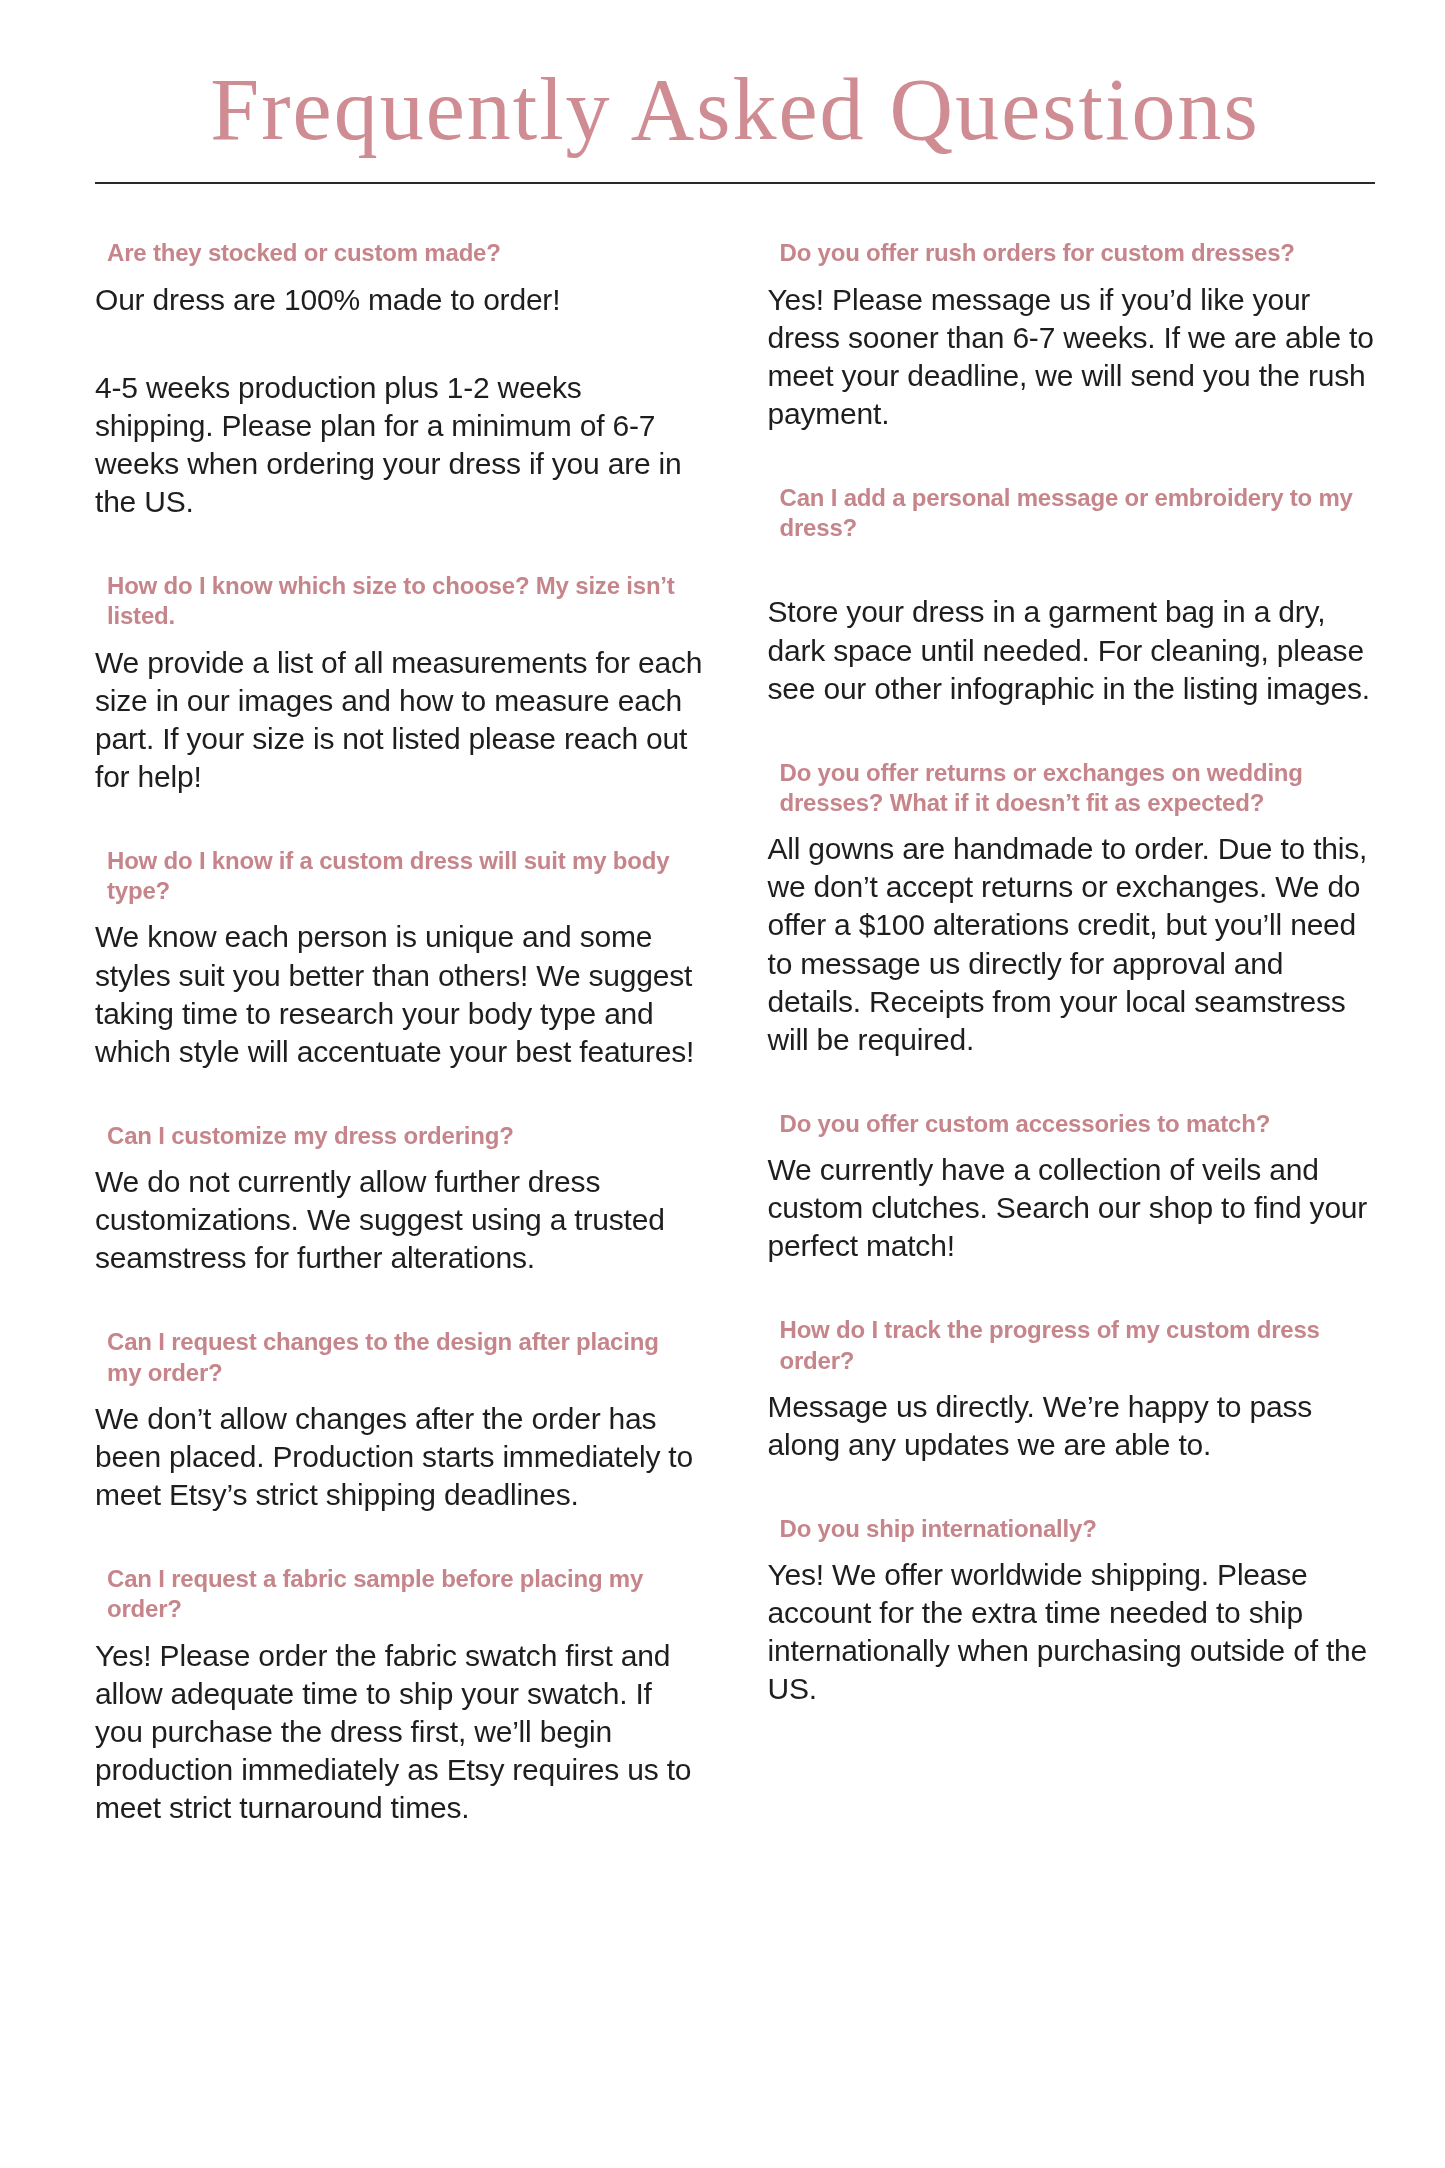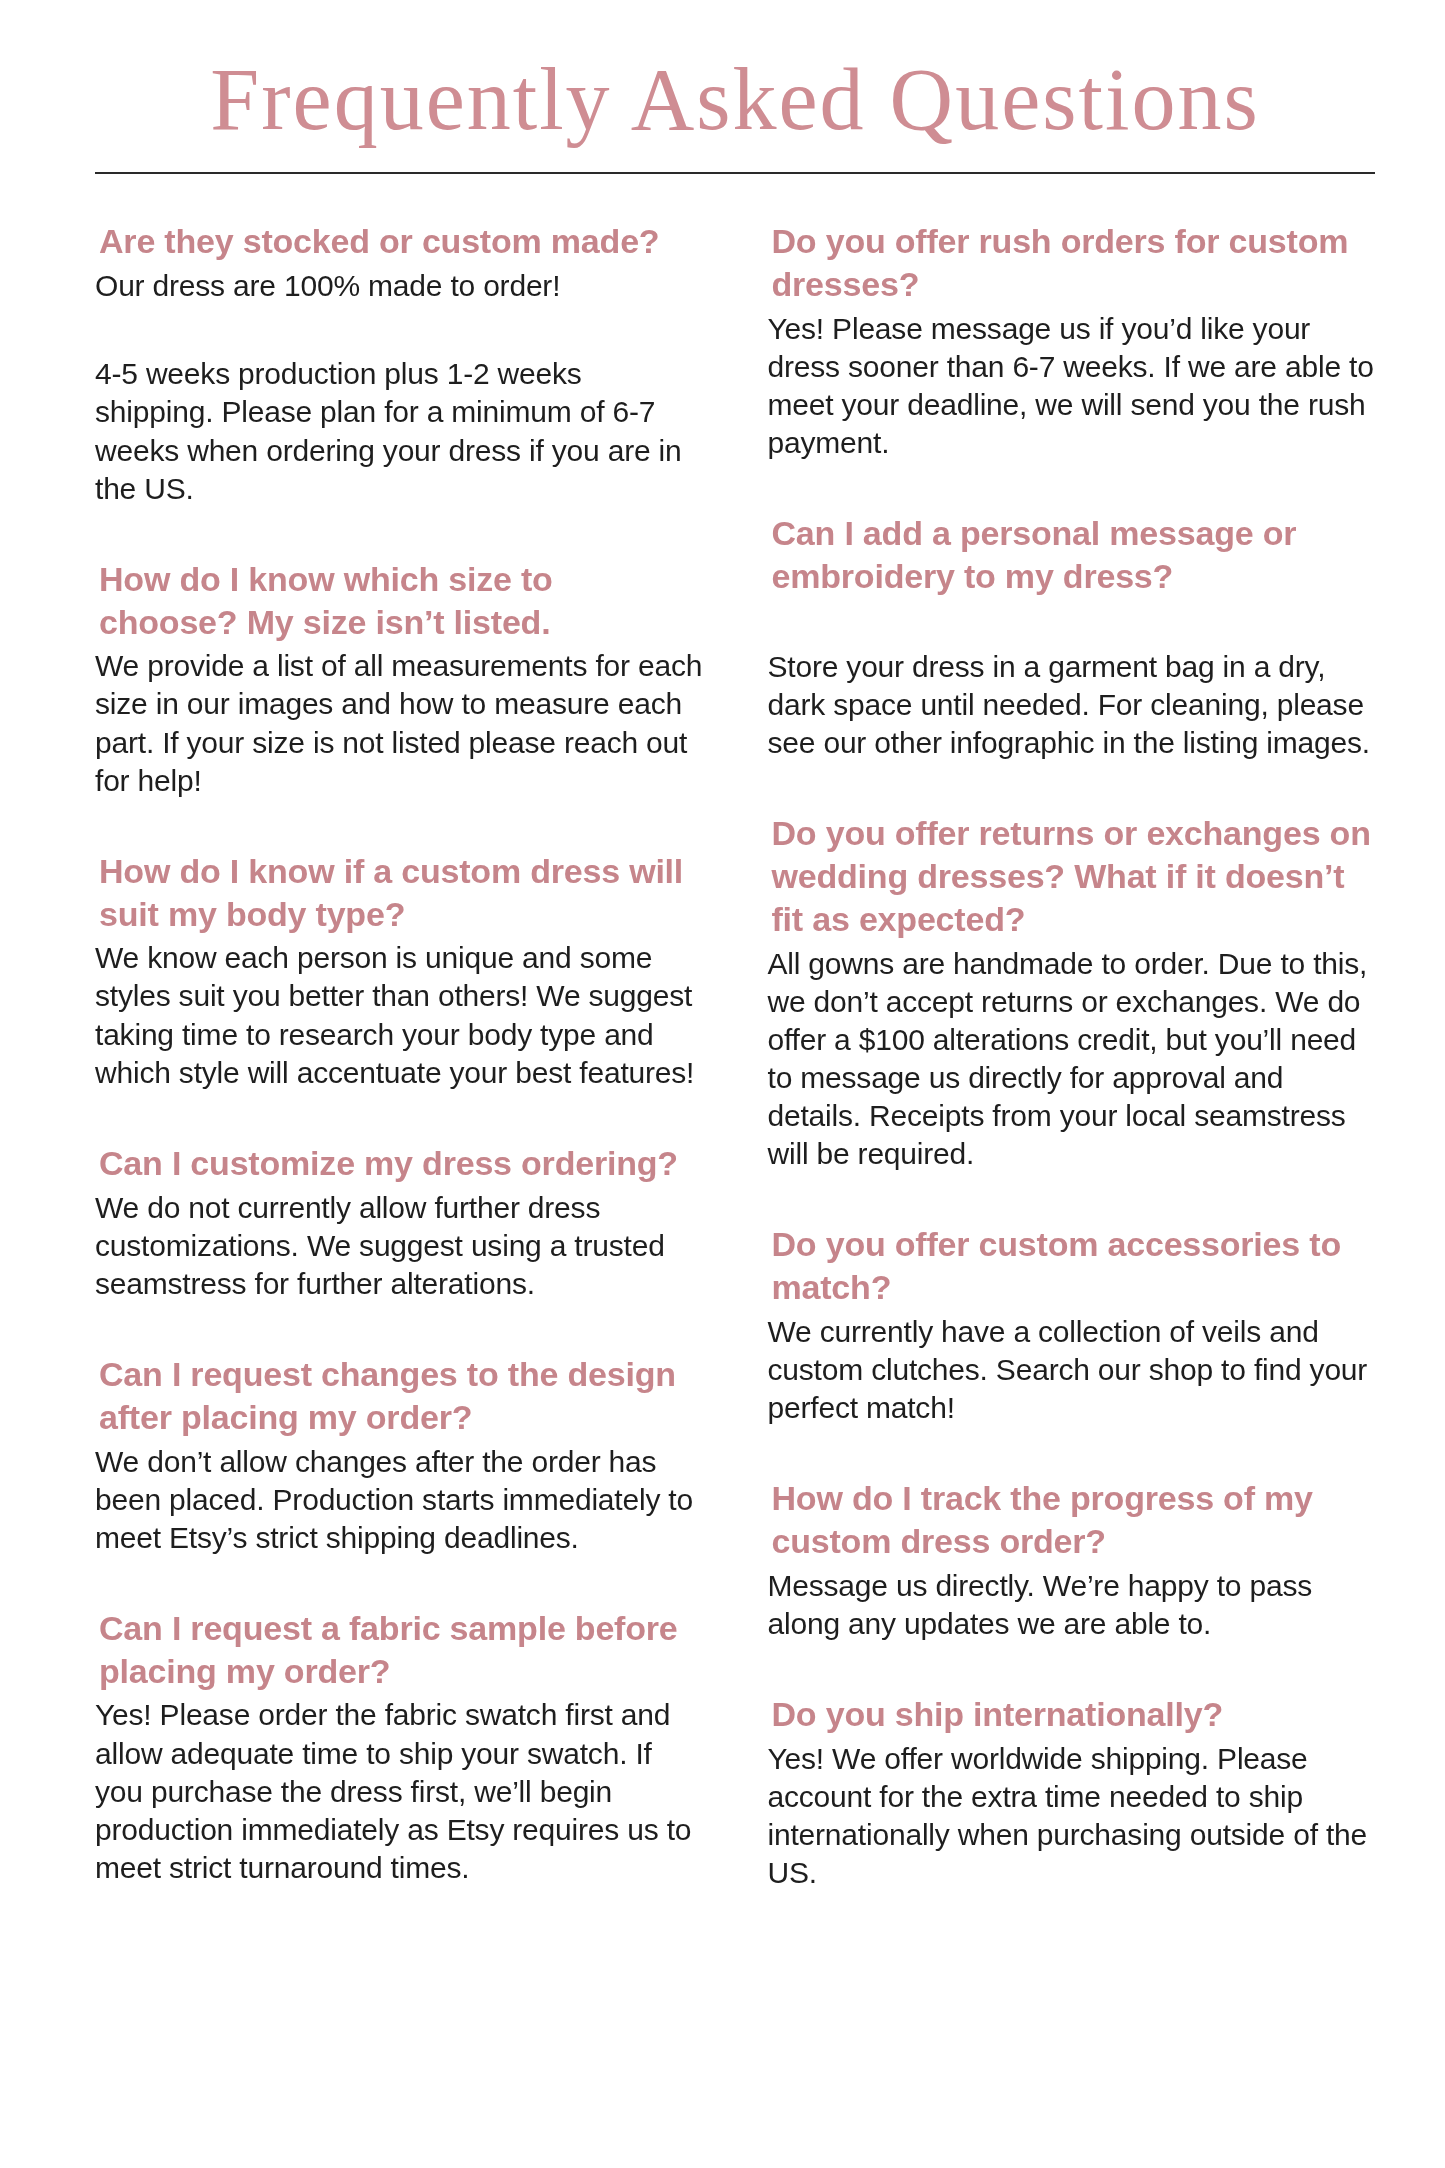--- a/index.html
+++ b/index.html
@@ -14,21 +14,21 @@
   body{
     width:1445px;
     height:2168px;
     background:var(--bg);
     font-family:"Liberation Sans", sans-serif;
     overflow:hidden;
   }
   .page{
     width:100%;
     height:100%;
-    padding:36px 70px 30px 95px;
+    padding:46px 70px 30px 95px;
   }
   .title{
     font-family:"Liberation Serif", serif;
     font-weight:400;
     font-size:88px;
     letter-spacing:2px;
     color:var(--title);
     text-align:center;
     margin:18px 0 0 0;
     line-height:1.05;
@@ -46,24 +46,24 @@
   }
   .col{
     flex:1 1 0;
     min-width:0;
   }
   .qa{
     margin:0 0 50px 0;
   }
   .q{
     color:var(--accent);
-    font-size:34px;
+    font-size:24px;
     font-weight:bold;
     line-height:1.26;
-    margin:4px;
+    margin:12px;
     letter-spacing:-0.2px;
   }
   .a{
     color:var(--body);
     font-size:30px;
     font-weight:400;
     line-height:1.27;
     margin:4px 0 0 0;
     letter-spacing:-0.2px;
   }

